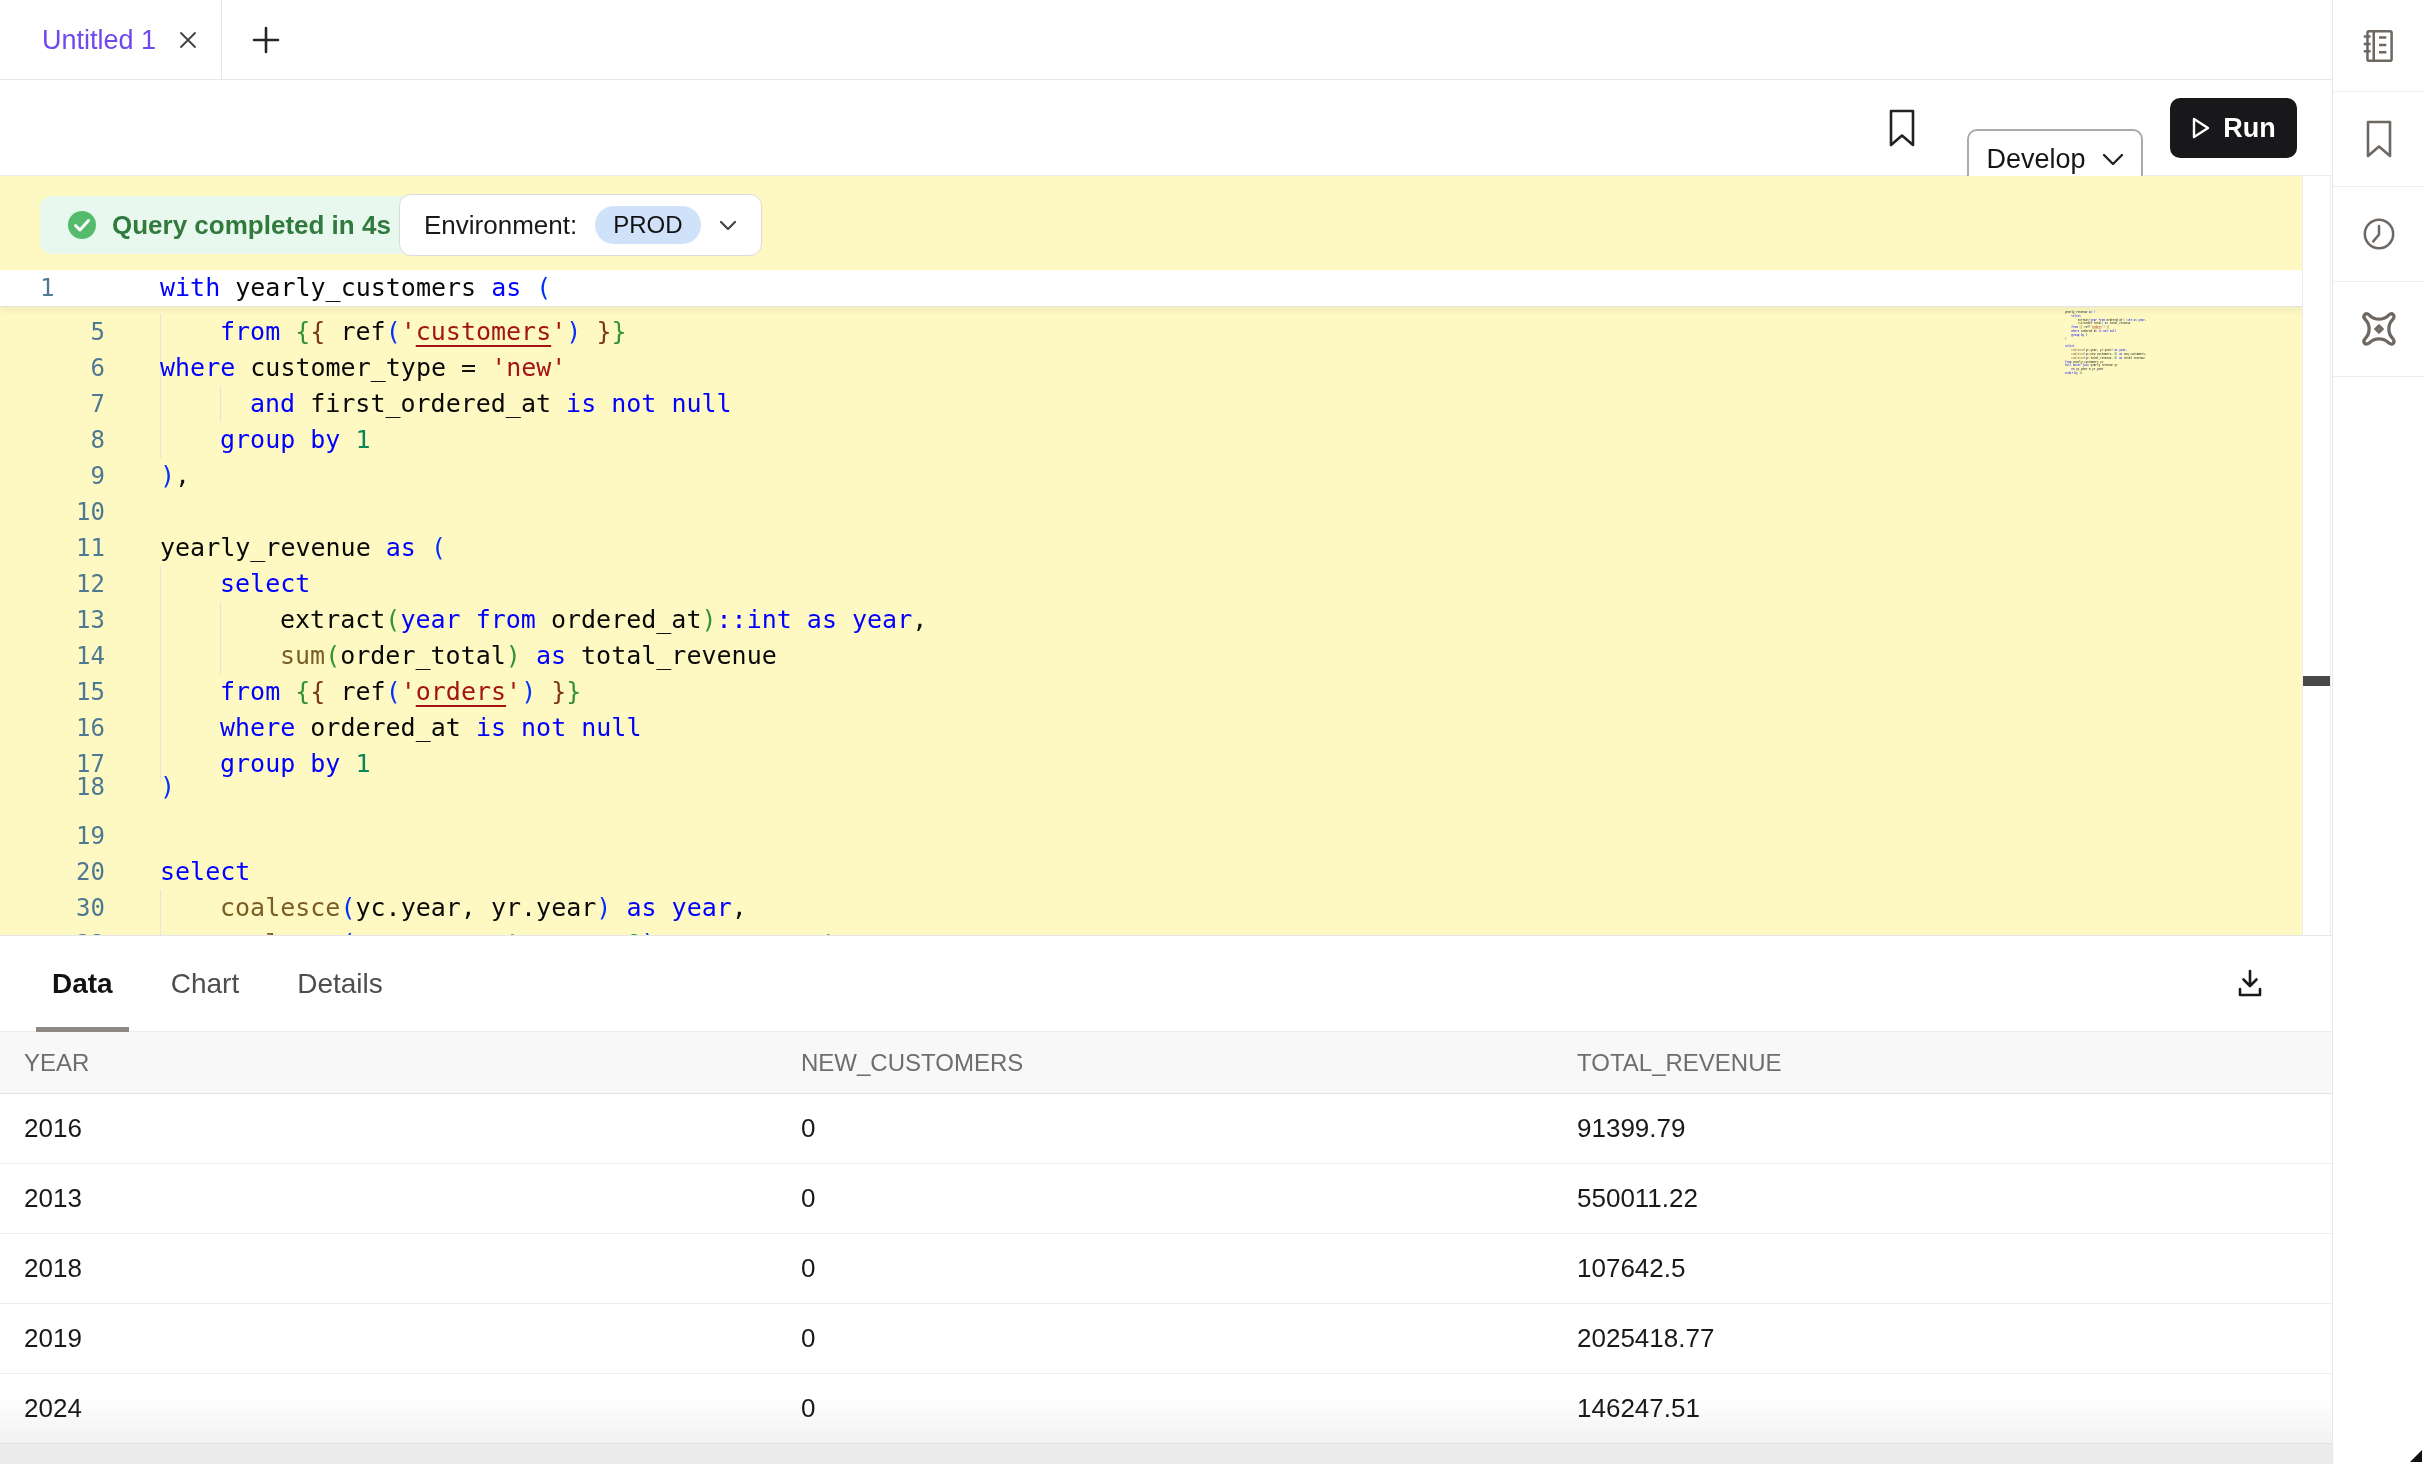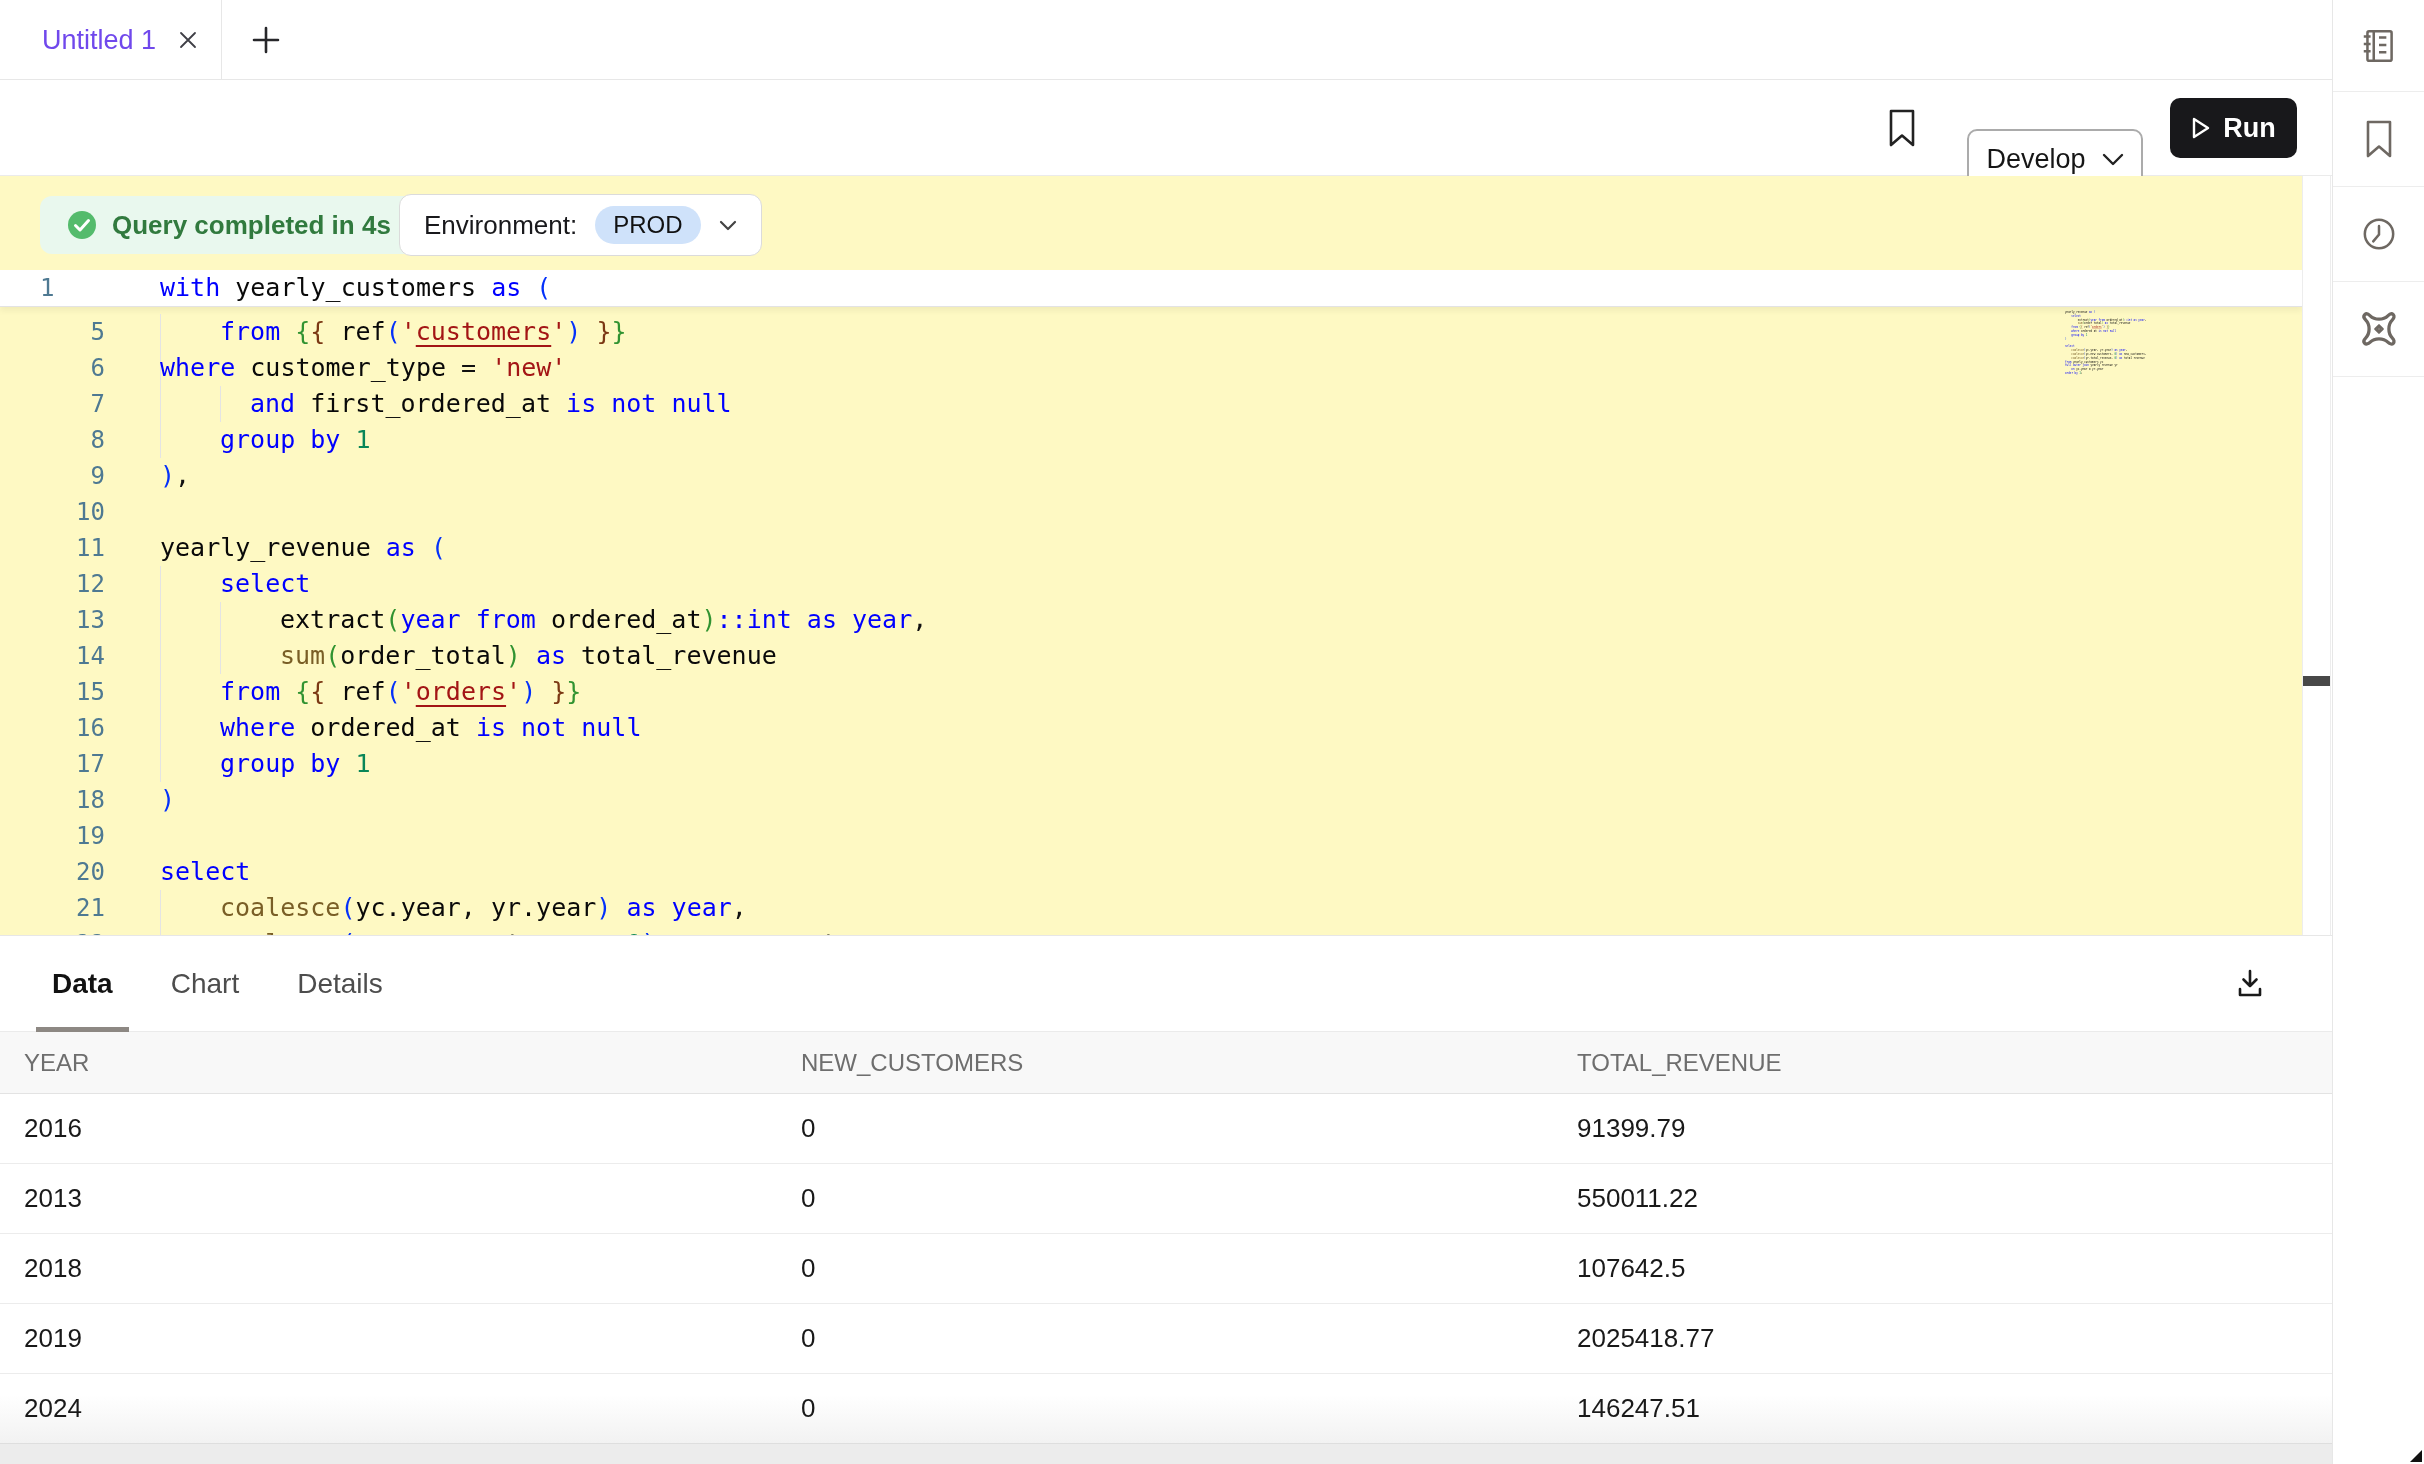--- a/index.html
+++ b/index.html
@@ -193,35 +193,35 @@
         <div class="iguide" style="left:160px;top:534px;height:36px"></div>
         <div class="crow" style="top:534px">
           <div class="lnum">16</div>
           <div class="lcontent" style="padding-left:60px"><span class="tk-kw">where</span><span class="tk-id"> ordered_at</span><span class="tk-kw"> is</span><span class="tk-kw"> not</span><span class="tk-kw"> null</span></div>
         </div>
         <div class="iguide" style="left:160px;top:570px;height:36px"></div>
         <div class="crow" style="top:570px">
           <div class="lnum">17</div>
           <div class="lcontent" style="padding-left:60px"><span class="tk-kw">group</span><span class="tk-kw"> by</span><span class="tk-num"> 1</span></div>
         </div>
-        <div class="crow" style="top:606px">
+        <div class="crow" style="top:593px">
           <div class="lnum">18</div>
           <div class="lcontent" style="padding-left:0px"><span class="tk-b1">)</span></div>
         </div>
         <div class="crow" style="top:642px">
           <div class="lnum">19</div>
           <div class="lcontent" style="padding-left:0px"></div>
         </div>
         <div class="crow" style="top:678px">
           <div class="lnum">20</div>
           <div class="lcontent" style="padding-left:0px"><span class="tk-kw">select</span></div>
         </div>
         <div class="iguide" style="left:160px;top:714px;height:36px"></div>
         <div class="crow" style="top:714px">
-          <div class="lnum">21</div>
+          <div class="lnum">30</div>
           <div class="lcontent" style="padding-left:60px"><span class="tk-fn">coalesce</span><span class="tk-b1">(</span><span class="tk-id">yc.year</span><span class="tk-pun">, </span><span class="tk-id">yr.year</span><span class="tk-b1">)</span><span class="tk-kw"> as</span><span class="tk-kw"> year</span><span class="tk-pun">,</span></div>
         </div>
         <div class="iguide" style="left:160px;top:750px;height:36px"></div>
         <div class="crow" style="top:750px">
           <div class="lnum">22</div>
           <div class="lcontent" style="padding-left:60px"><span class="tk-fn">coalesce</span><span class="tk-b1">(</span><span class="tk-id">yc.new_customers</span><span class="tk-pun">, </span><span class="tk-num">0</span><span class="tk-b1">)</span><span class="tk-kw"> as</span><span class="tk-id"> new_customers</span><span class="tk-pun">,</span></div>
         </div>
       </div>
     <div class="sticky" id="sticky-row">
         <div class="lnum">1</div>

